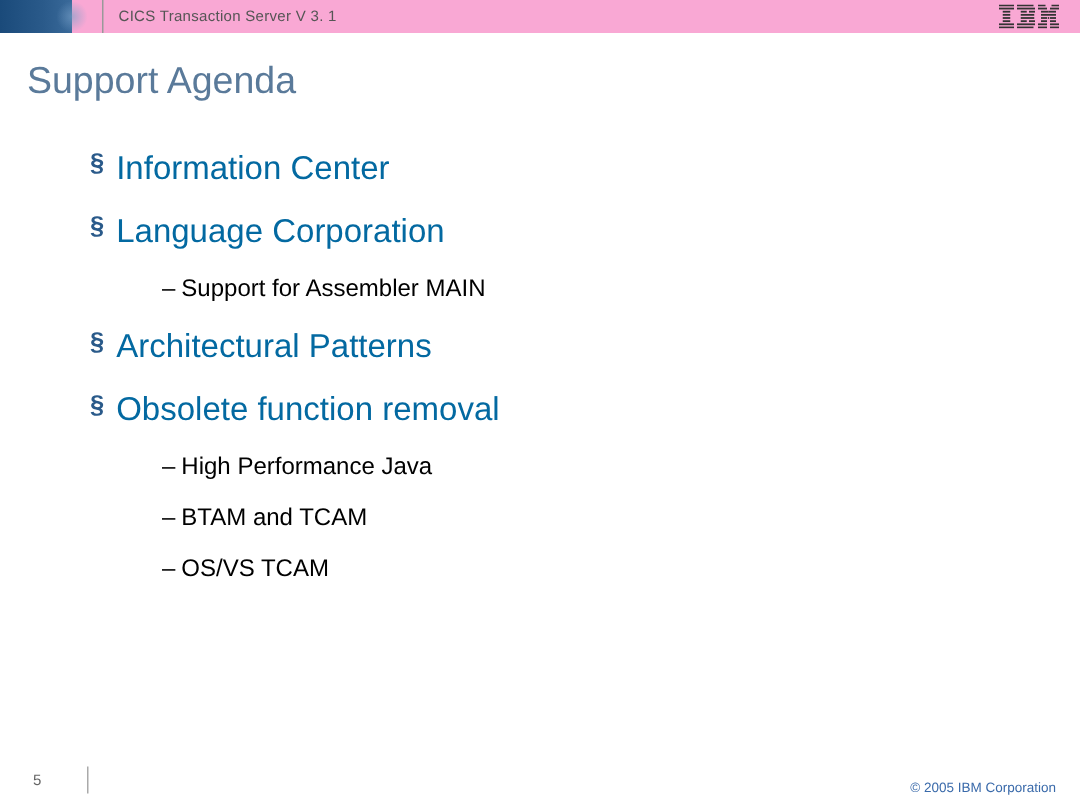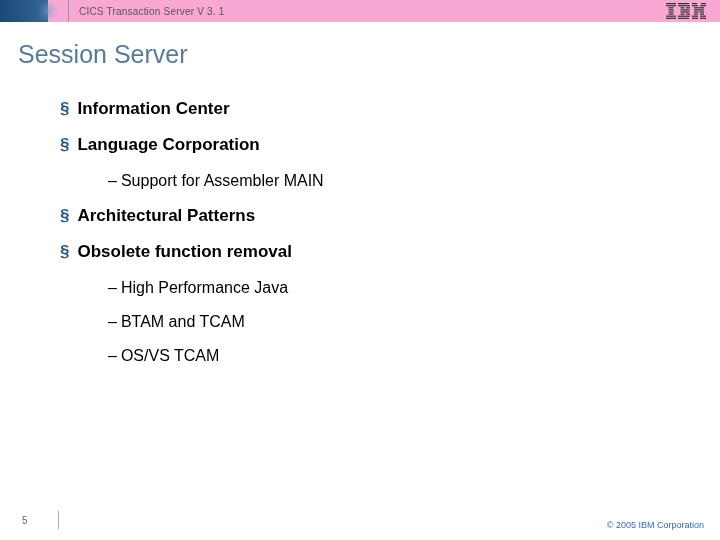--- a/index.html
+++ b/index.html
@@ -65,23 +65,23 @@
     margin-bottom: 16px;
   }
   .bullet-mark {
     color: #2a5a8a;
     font-weight: bold;
     font-size: 17px;
     margin-right: 8px;
     line-height: 1.2;
   }
   .bullet-text {
-    font-size: 17px;
-    font-weight: bold;
-    color: #000000;
+    font-size: 22px;
+    font-weight: normal;
+    color: #0369a1;
     line-height: 1.2;
   }
   .sub-row {
     margin: 0 0 16px 48px;
     font-size: 16px;
     color: #000;
   }
   .sub-dash {
     margin-right: 4px;
   }
@@ -156,21 +156,21 @@
           <rect x="34" y="10.5" width="4" height="1.2"></rect>
         <rect x="26" y="12.6" width="6" height="1.2"></rect>
           <rect x="34" y="12.6" width="6" height="1.2"></rect>
         <rect x="26" y="14.7" width="6" height="1.2"></rect>
           <rect x="34" y="14.7" width="6" height="1.2"></rect>
       </g>
     </svg>
   </div>
 </div>
 
-<div class="slide-title">Session Server</div>
+<div class="slide-title">Support Agenda</div>
 
 <div class="content">
   <div class="bullet-row">
     <span class="bullet-mark">§</span>
     <span class="bullet-text">Information Center</span>
   </div>
 
   <div class="bullet-row">
     <span class="bullet-mark">§</span>
     <span class="bullet-text">Language Corporation</span>

